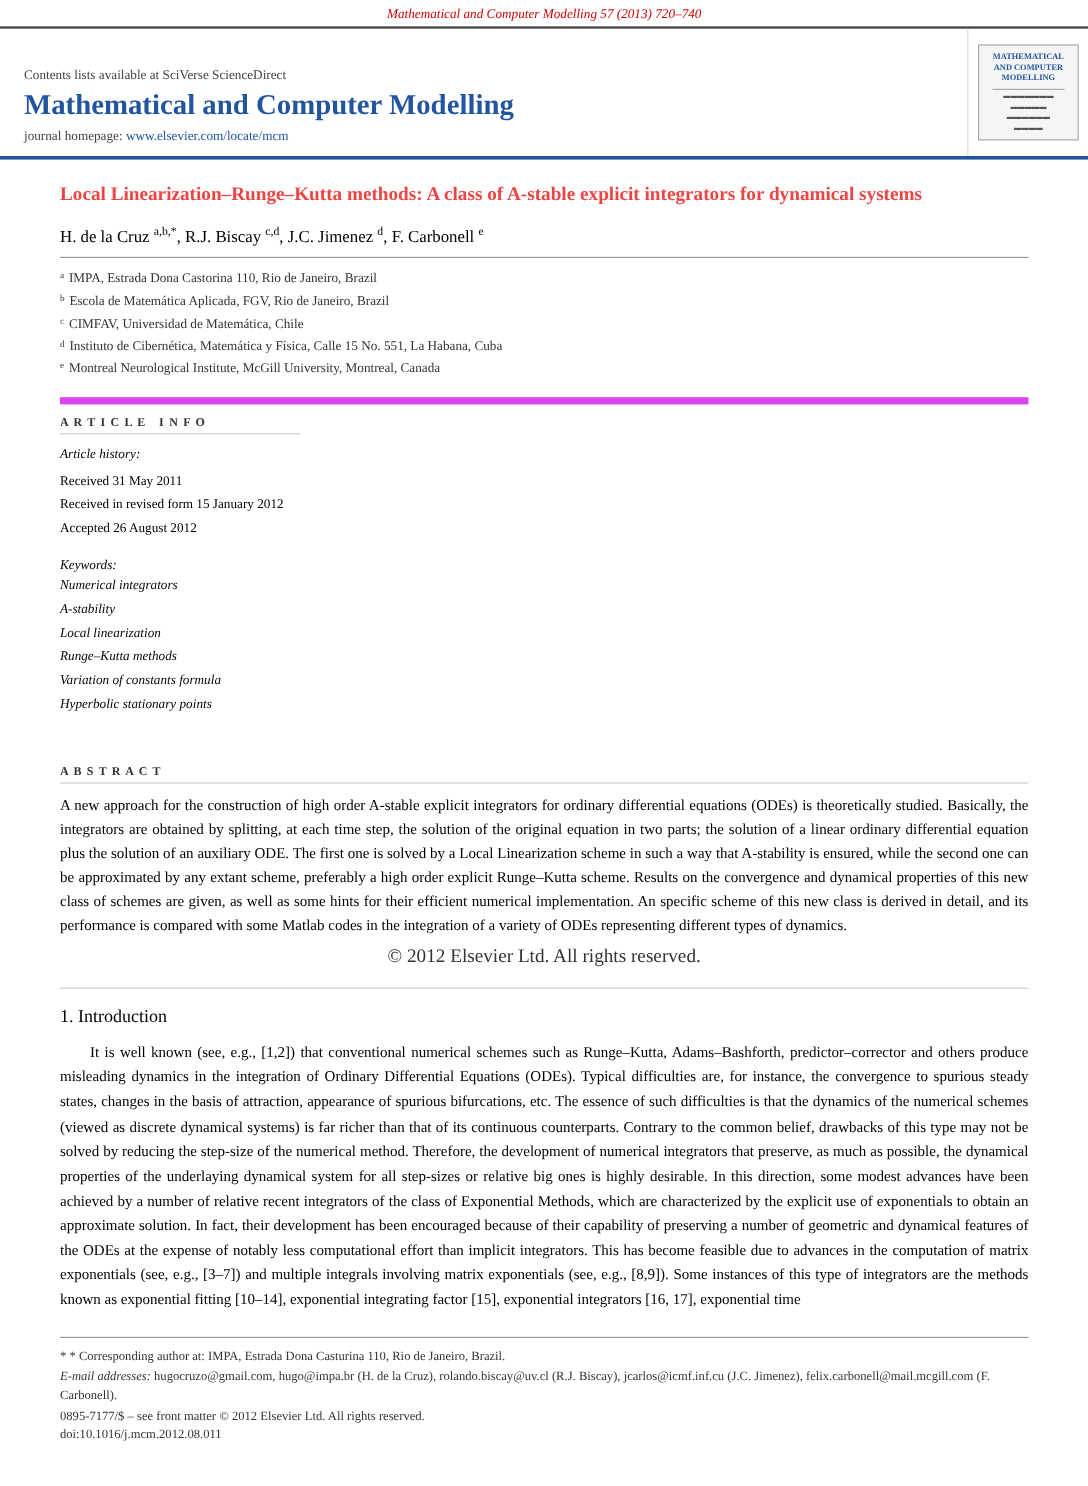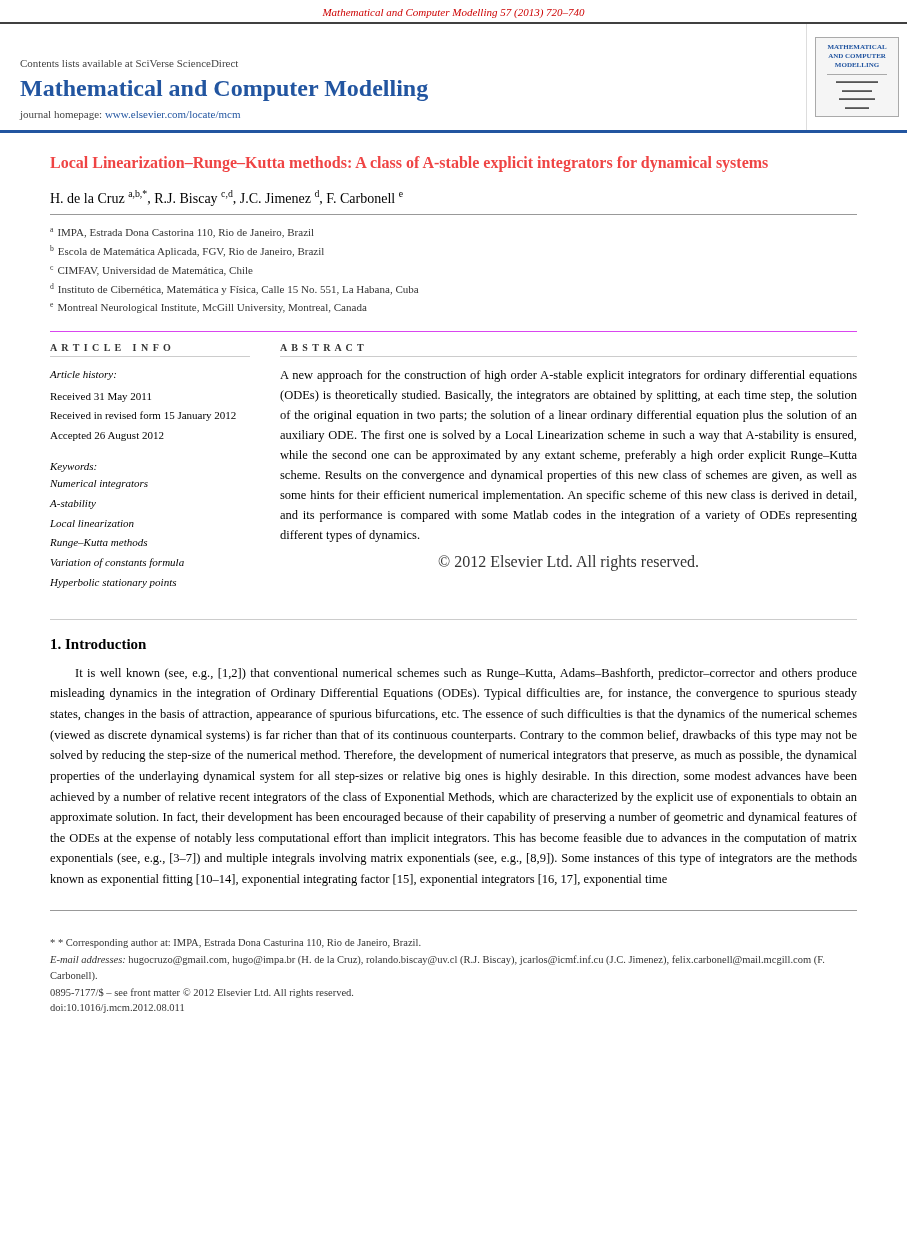--- a/index.html
+++ b/index.html
@@ -166,21 +166,22 @@
       display: flex;
       gap: 4px;
     }
 
     
     .two-col {
       display: flex;
       gap: 30px;
       margin-top: 14px;
       padding-top: 10px;
-      border-top: 1px solid #d946ef;
+      border-top: 6px solid #d946ef;
+      flex-direction: column;
     }
 
     .col-left {
       width: 200px;
       flex-shrink: 0;
     }
 
     .col-right {
       flex: 1;
     }
@@ -231,38 +232,38 @@
     
     .section-divider {
       border: none;
       border-top: 1px solid #ccc;
       margin: 16px 0;
     }
 
     
     .intro-heading {
       font-size: 15px;
-      font-weight: bold;
+      font-weight: normal;
       color: #000;
       margin-bottom: 10px;
     }
 
     .body-text {
       font-size: 12.5px;
       line-height: 1.65;
       text-align: justify;
       text-indent: 2em;
       margin-bottom: 8px;
     }
 
     
     .footer-area {
       margin-top: 20px;
       border-top: 1px solid #999;
-      padding-top: 24px;
+      padding-top: 8px;
     }
 
     .footer-note {
       font-size: 10.5px;
       line-height: 1.6;
       color: #333;
     }
 
     .footer-doi {
       font-size: 10.5px;

